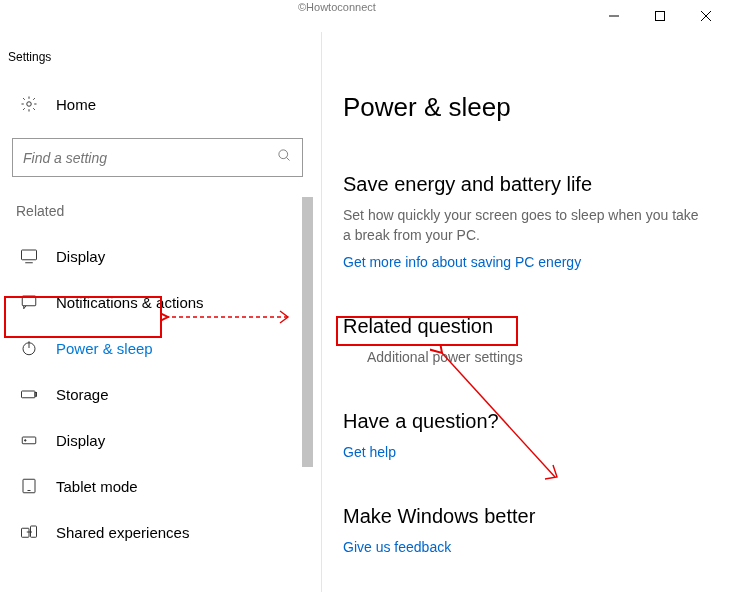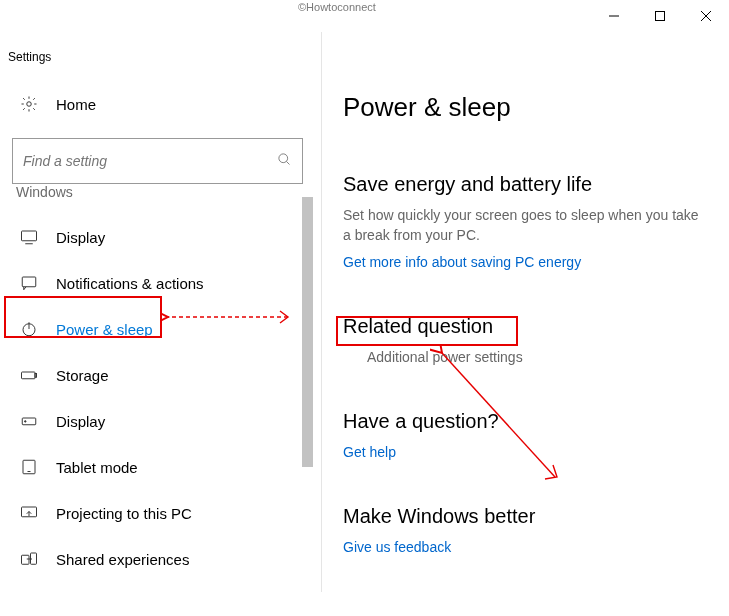--- a/index.html
+++ b/index.html
@@ -8,21 +8,21 @@
 .titlebar-title { font-size: 12px; }
 .titlebar-watermark { position: absolute; left: 298px; top: 1px; font-size: 11px; color: #7a7a7a; }
 .window-controls { position: absolute; right: 0; top: 0; display: flex; }
 .window-btn { width: 46px; height: 32px; display: flex; align-items: center; justify-content: center; font-size: 13px; color: #000; }
 .window-btn svg { width: 10px; height: 10px; }
 .layout { display: flex; height: calc(100% - 32px); }
 .sidebar { width: 315px; padding: 0 12px 0 12px; position: relative; }
 .home-row { display: flex; align-items: center; height: 40px; margin: 20px 0 14px 0; padding-left: 8px; }
 .icon-slot { width: 18px; display: flex; justify-content: center; color: #333; }
 .home-label { margin-left: 18px; font-size: 15px; }
-.search-box { border: 1px solid #999; height: 46px; display: flex; align-items: center; padding: 0 10px; }
+.search-box { border: 1px solid #999; height: 39px; display: flex; align-items: center; padding: 0 10px; margin-bottom: 26px; }
 .search-input { border: none; outline: none; flex: 1; font-size: 14px; font-style: italic; color: #666; background: transparent; }
 .search-icon { color: #666; }
 .section-label { color: #6b6b6b; font-size: 14px; margin-bottom: 14px; padding-left: 4px; }
 .nav-item { display: flex; align-items: center; height: 46px; padding-left: 8px; font-size: 15px; }
 .nav-item .label { margin-left: 18px; }
 .nav-item.selected { color: #0078d7; }
 .highlight-box-1 { position: absolute; border: 2px solid #e60000; left: 4px; top: 296px; width: 158px; height: 42px; pointer-events: none; }
 .divider { position: absolute; left: 321px; top: 32px; width: 1px; height: 560px; background: #e5e5e5; }
 .scrollbar { position: absolute; left: 300px; top: 197px; width: 15px; height: 370px; }
 .scroll-thumb { background: #c2c2c2; width: 11px; margin-left: 2px; height: 270px; border-radius: 0; }
@@ -77,21 +77,21 @@
     <div class="search-box">
       <input class="search-input" placeholder="Find a setting" style="">
       <span class="search-icon">
         <svg class="ico" viewBox="0 0 24 24" style="width:15px;height:15px;">
             <circle cx="10" cy="10" r="7"></circle>
             <line x1="20" y1="20" x2="15" y2="15"></line>
           </svg>
       </span>
     </div>
 
-    <div class="section-label">Windows</div>
+    <div class="section-label">Related</div>
 
     <div class="nav-item">
       <span class="icon-slot">
         <svg class="ico" viewBox="0 0 24 24">
             <rect x="2" y="4" width="20" height="13" rx="1"></rect>
             <line x1="7" y1="21" x2="17" y2="21"></line>
           </svg>
       </span>
       <span class="label">Display</span>
     </div>
@@ -140,30 +140,20 @@
       <span class="icon-slot">
         <svg class="ico" viewBox="0 0 24 24">
             <rect x="4" y="3" width="16" height="18" rx="1"></rect>
             <line x1="10" y1="18" x2="14" y2="18"></line>
           </svg>
       </span>
       <span class="label">Tablet mode</span>
     </div>
 
 
-    <div class="nav-item">
-      <span class="icon-slot">
-        <svg class="ico" viewBox="0 0 24 24">
-            <rect x="2" y="4" width="20" height="13" rx="1"></rect>
-            <path d="M9 13l3-3 3 3"></path>
-            <line x1="12" y1="10" x2="12" y2="16"></line>
-          </svg>
-      </span>
-      <span class="label">Projecting to this PC</span>
-    </div>
 
     <div class="nav-item">
       <span class="icon-slot">
         <svg class="ico" viewBox="0 0 24 24">
             <rect x="2" y="7" width="10" height="12" rx="1"></rect>
             <rect x="14" y="4" width="8" height="15" rx="1"></rect>
             <path d="M9 12h7"></path>
           </svg>
       </span>
       <span class="label">Shared experiences</span>

